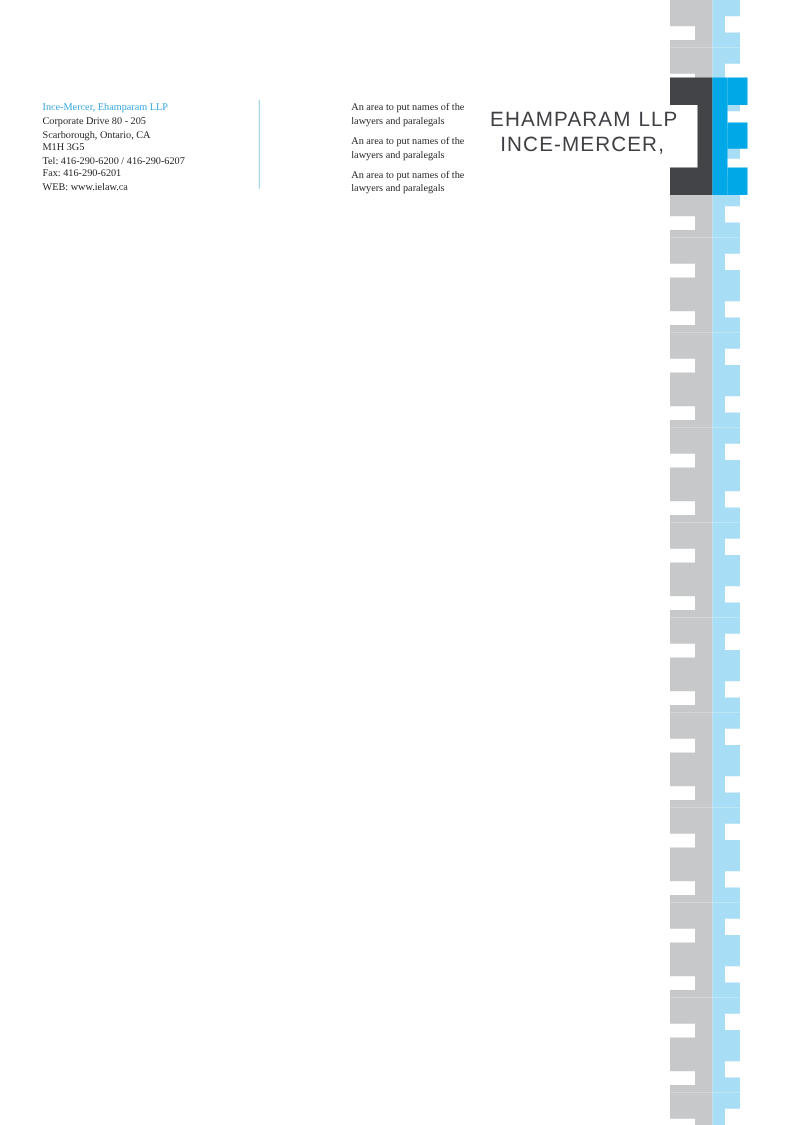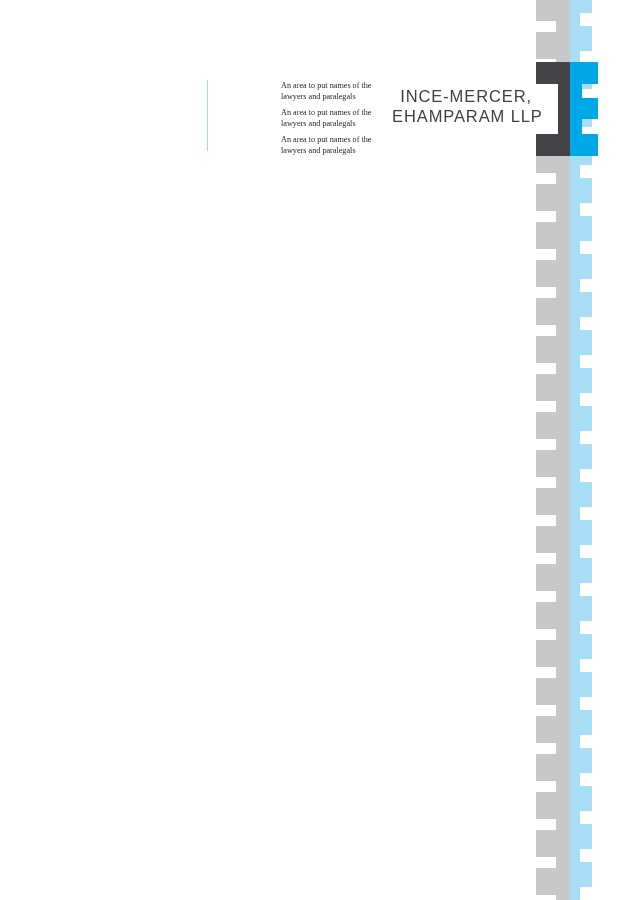--- a/index.html
+++ b/index.html
@@ -375,24 +375,33 @@
   <div id="logo-mark">
     <div class="mark-i-bar"></div>
     <div class="mark-i-notch"></div>
     <div class="mark-e-spine"></div>
     <div class="mark-e-arm-top"></div>
     <div class="mark-e-arm-mid"></div>
     <div class="mark-e-arm-bot"></div>
   </div>
 
   <div id="logo-wordmark">
+    <div>EHAMPARAM LLP</div>
     <div>INCE-MERCER,</div>
-    <div>EHAMPARAM LLP</div>
   </div>
 
+  <div id="address-block">
+    <div class="firm-name addr-line">Ince-Mercer, Ehamparam LLP</div>
+    <div class="addr-line">Corporate Drive 80 - 205</div>
+    <div class="addr-line">Scarborough, Ontario, CA</div>
+    <div class="addr-line">M1H 3G5</div>
+    <div class="addr-line">Tel: 416-290-6200 / 416-290-6207</div>
+    <div class="addr-line">Fax: 416-290-6201</div>
+    <div class="addr-line">WEB: www.ielaw.ca</div>
+  </div>
 
   <div id="column-divider"></div>
 
   <div id="names-column">
     <div class="name-slot">An area to put names of the lawyers and paralegals</div>
     <div class="name-slot">An area to put names of the lawyers and paralegals</div>
     <div class="name-slot">An area to put names of the lawyers and paralegals</div>
   </div>
 
 </div>

